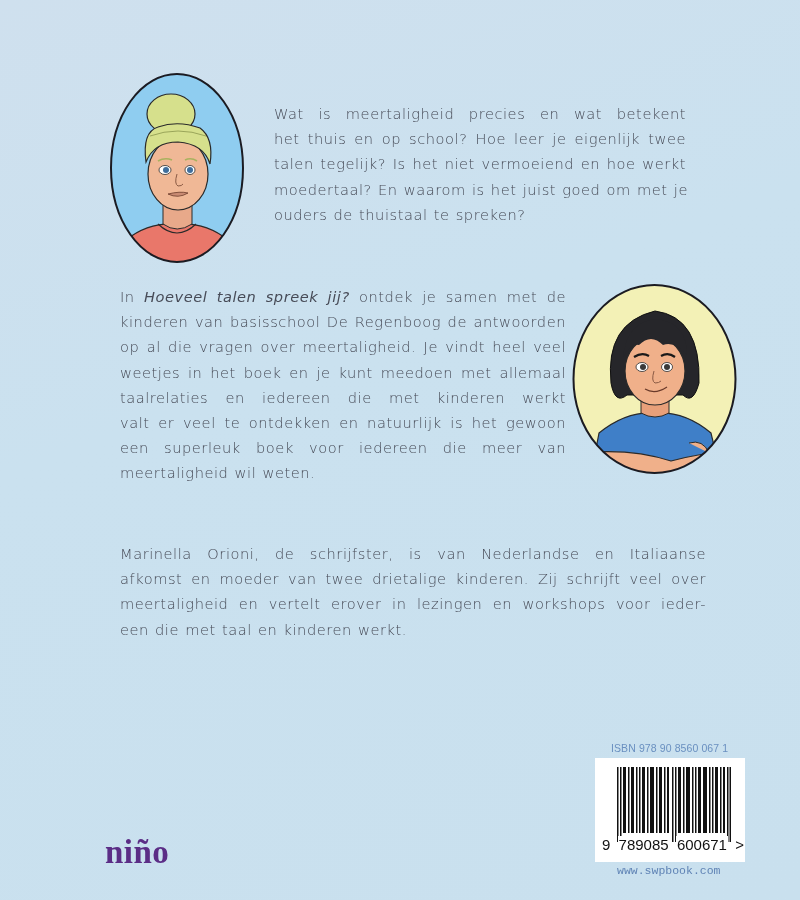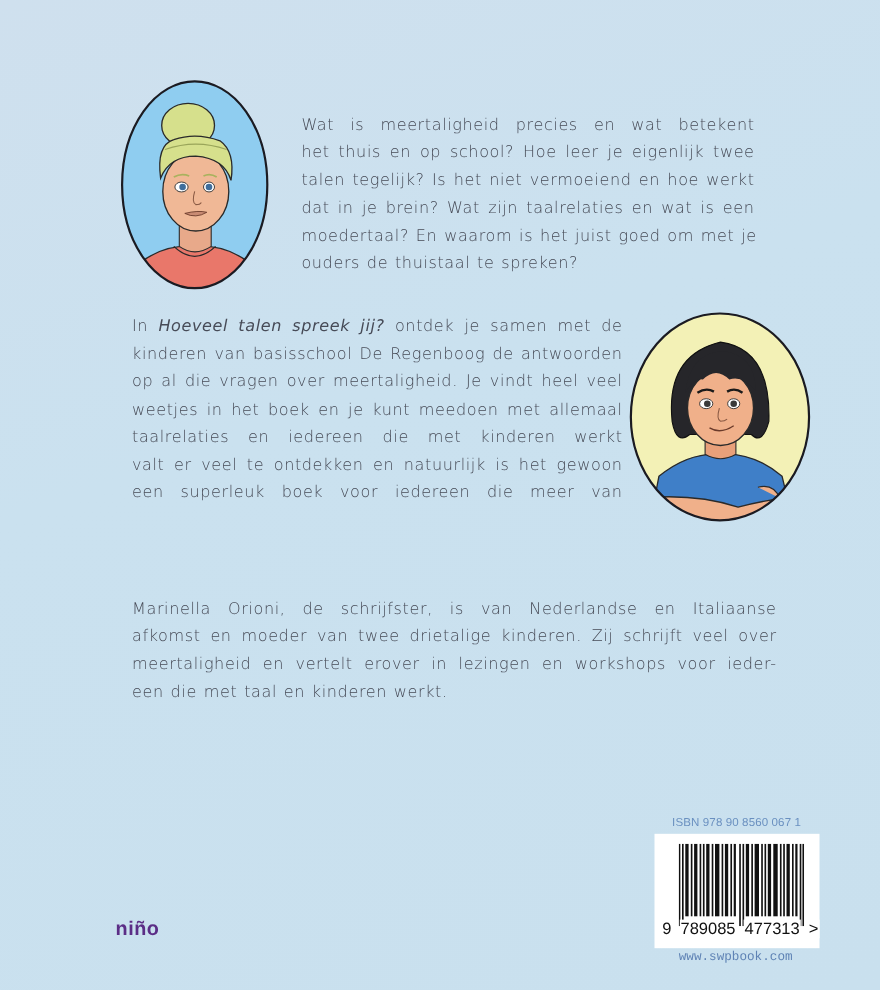--- a/index.html
+++ b/index.html
@@ -27,22 +27,22 @@
   #p1 { left:274px; top:101px; width:412px; }
   #p2 { left:120px; top:284px; width:446px; }
   #p3 { left:120px; top:541px; width:586px; }
 
   .portrait { position:absolute; }
   #girl { left:108px; top:72px; width:138px; height:192px; }
   #boy { left:571px; top:283px; width:167px; height:192px; }
 
   .logo {
     position:absolute; left:105px; top:834px;
-    font-family:Liberation Sans, sans-serif;
-    font-weight:bold; font-size:18px; color:#5b2d86;
+    font-family:Liberation Serif, serif;
+    font-weight:bold; font-size:33px; color:#5b2d86;
     letter-spacing:0.5px;
   }
 
   .isbn-label {
     position:absolute; left:611px; top:742px;
     font-family:"Liberation Sans", sans-serif;
     font-size:10.5px; color:#6a90c0; letter-spacing:0.1px;
   }
   .barcode-box {
     position:absolute; left:595px; top:758px; width:150px; height:104px;
@@ -131,33 +131,33 @@
       <path d="M83 88 Q80 98 84 100 Q88 100 90 98" fill="none" stroke="#8a5a44" stroke-width="1"></path>
       <path d="M74 106 Q84 112 96 104" fill="none" stroke="#6a3a2a" stroke-width="1.2"></path>
     </g>
     <ellipse cx="83.5" cy="96" rx="81" ry="94" fill="none" stroke="#1b1b22" stroke-width="2"></ellipse>
   </svg>
 
   <div id="p1" class="para">
     <span class="line">Wat is meertaligheid precies en wat betekent</span>
     <span class="line">het thuis en op school? Hoe leer je eigenlijk twee</span>
     <span class="line">talen tegelijk? Is het niet vermoeiend en hoe werkt</span>
-    <span class="line">dat in je brein? Wat zijn taalrelaties en wat is een</span>
     <span class="line">moedertaal? En waarom is het juist goed om met je</span>
     <span class="line last">ouders de thuistaal te spreken?</span>
   </div>
 
   <div id="p2" class="para">
     <span class="line"><span>In</span> <em>Hoeveel talen spreek jij?</em> <span>ontdek je samen met de</span></span>
     <span class="line">kinderen van basisschool De Regenboog de antwoorden</span>
     <span class="line">op al die vragen over meertaligheid. Je vindt heel veel</span>
     <span class="line">weetjes in het boek en je kunt meedoen met allemaal</span>
     <span class="line">taalrelaties en iedereen die met kinderen werkt</span>
     <span class="line">valt er veel te ontdekken en natuurlijk is het gewoon</span>
     <span class="line">een superleuk boek voor iedereen die meer van</span>
+    <span class="line last">meertaligheid wil weten.</span>
   </div>
 
   <div id="p3" class="para">
     <span class="line">Marinella Orioni, de schrijfster, is van Nederlandse en Italiaanse</span>
     <span class="line">afkomst en moeder van twee drietalige kinderen. Zij schrijft veel over</span>
     <span class="line">meertaligheid en vertelt erover in lezingen en workshops voor ieder-</span>
     <span class="line last">een die met taal en kinderen werkt.</span>
   </div>
 
   <div class="logo">niño</div>
@@ -194,18 +194,18 @@
           <rect x="98" y="0" width="3" height="66"></rect>
         <rect x="103" y="0" width="1.5" height="66"></rect>
           <rect x="106" y="0" width="2" height="66"></rect>
         <rect x="110" y="0" width="1.5" height="75"></rect>
           <rect x="112.5" y="0" width="1.5" height="75"></rect>
       </g>
     </svg>
     <div class="barcode-digits">
       <span>9</span>
       <span>789085</span>
-      <span>477313</span>
+      <span>600671</span>
       <span>&gt;</span>
     </div>
   </div>
   <div class="url">www.swpbook.com</div>
 </div>
 
 </body></html>

